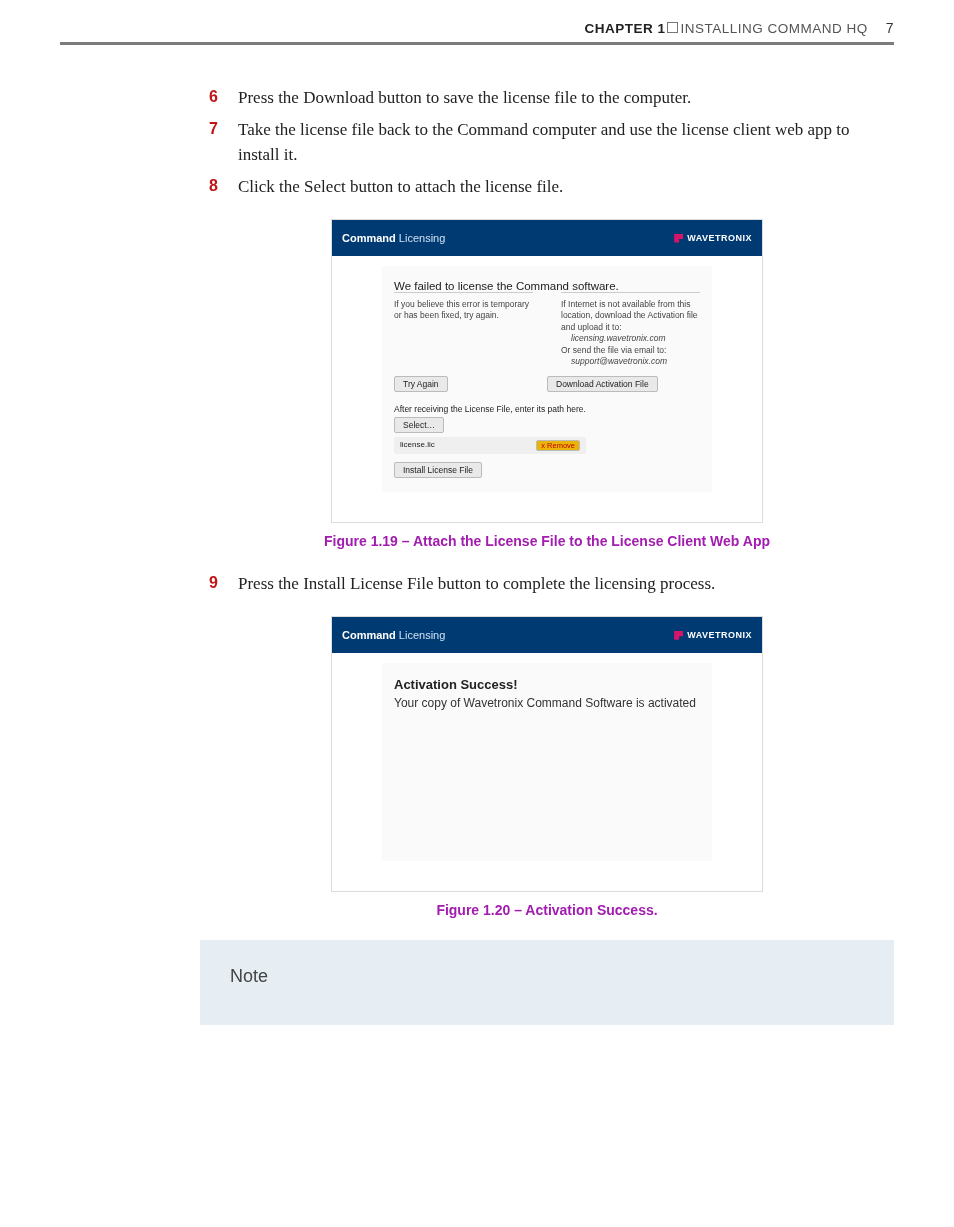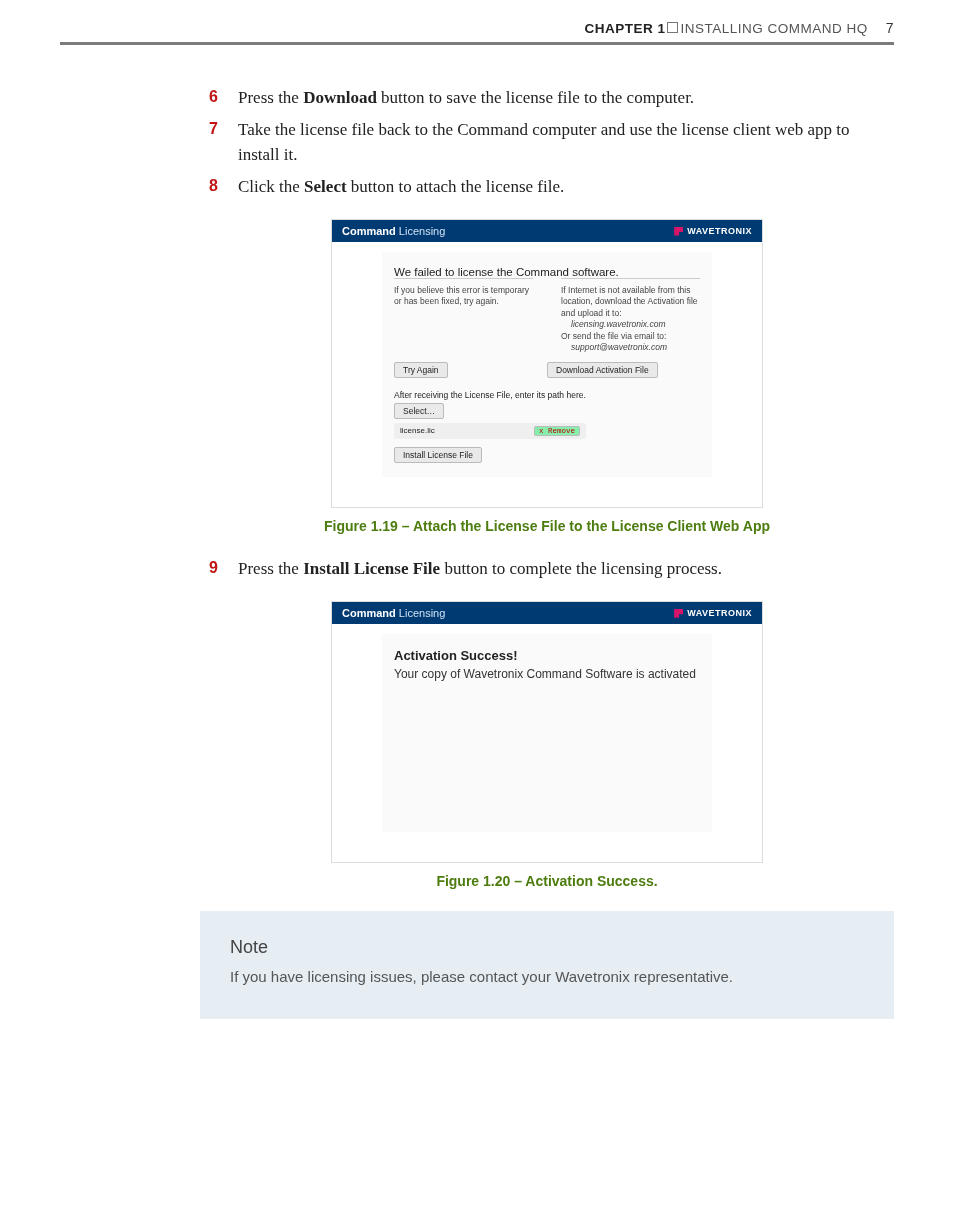--- a/index.html
+++ b/index.html
@@ -40,47 +40,47 @@
   }
   ol.steps .num {
     font-family: "Arial Narrow", Arial, sans-serif;
     font-weight: 700;
     color: #c11515;
     font-size: 16px;
     min-width: 18px;
     text-align: right;
   }
   ol.steps .txt { flex: 1; }
-  ol.steps .txt b { font-weight: 700; text-align: right; }
+  ol.steps .txt b { font-weight: 400; text-align: right; }
 
   .fig-caption {
     font-family: "Arial Narrow", Arial, sans-serif;
     font-weight: 700;
     font-size: 14px;
-    color: #4d7c0f;
+    color: #a21caf;
     text-align: center;
     margin: 10px 0 22px;
   }
 
   
   .screenshot {
     width: 430px;
     margin: 20px auto 8px;
     border: 1px solid #dcdcdc;
     background: #fff;
     font-family: Arial, Helvetica, sans-serif;
     font-size: 10px;
   }
   .shot-header {
     background: #003a72;
     color: #fff;
     display: flex;
     justify-content: space-between;
     align-items: center;
-    padding: 5px 10px;
+    padding: 12px 10px;
     font-size: 11px;
   }
   .shot-header .left b { color:#fff; }
   .shot-header .left .light { font-weight:400; color:#cfe1f5; }
   .shot-header .right { color:#fff; font-weight:700; font-size:9px; letter-spacing:0.5px; display:flex; align-items:center; gap:4px; }
   .shot-header .logo {
     width: 9px; height: 9px; background:#d6146a; display:inline-block;
     clip-path: polygon(0 0, 100% 0, 100% 60%, 55% 60%, 55% 100%, 0 100%);
   }
   .shot-body { padding: 10px 50px 30px; }
@@ -102,22 +102,22 @@
     padding:2px 8px; font-size:8.5px; display:inline-block;
   }
   .subtxt { font-size:8.5px; margin-top:12px; }
   .file-row {
     display:flex; gap:16px;
     background:#efefef; padding:3px 6px; border-radius:2px; margin:4px 0 8px;
     width:180px;
   }
   .file-row .fname { font-size:8px; flex:1; }
   .xremove {
-    border:1px solid #bbb; background:#86efac; border-radius:2px;
-    padding:0 4px; font-size:7.5px; color:#b00;font-family:Liberation Mono, monospace;
+    border:1px solid #bbb; background:#eab308; border-radius:2px;
+    padding:0 4px; font-size:7.5px; color:#b00;
   }
 
   
   .panel2 { background:#fafafa; padding:14px 12px; min-height:170px; }
   .success-title { font-size:13px; font-weight:700; margin-bottom:4px; }
   .success-sub { font-size:12px; color:#333; }
 
   .post-text { font-size:17px; margin: 22px 0 26px 0; }
 
   
@@ -228,16 +228,15 @@
         <div class="success-title">Activation Success!</div>
         <div class="success-sub">Your copy of Wavetronix Command Software is activated</div>
       </div>
     </div>
   </div>
   <div class="fig-caption">Figure 1.20 – Activation Success.</div>
 
 
   <div class="note">
     <h4>Note</h4>
-    <p>If you have licensing issues, please contact your Wavetronix representative.</p>
   </div>
 
 </div>
 
 </body></html>

